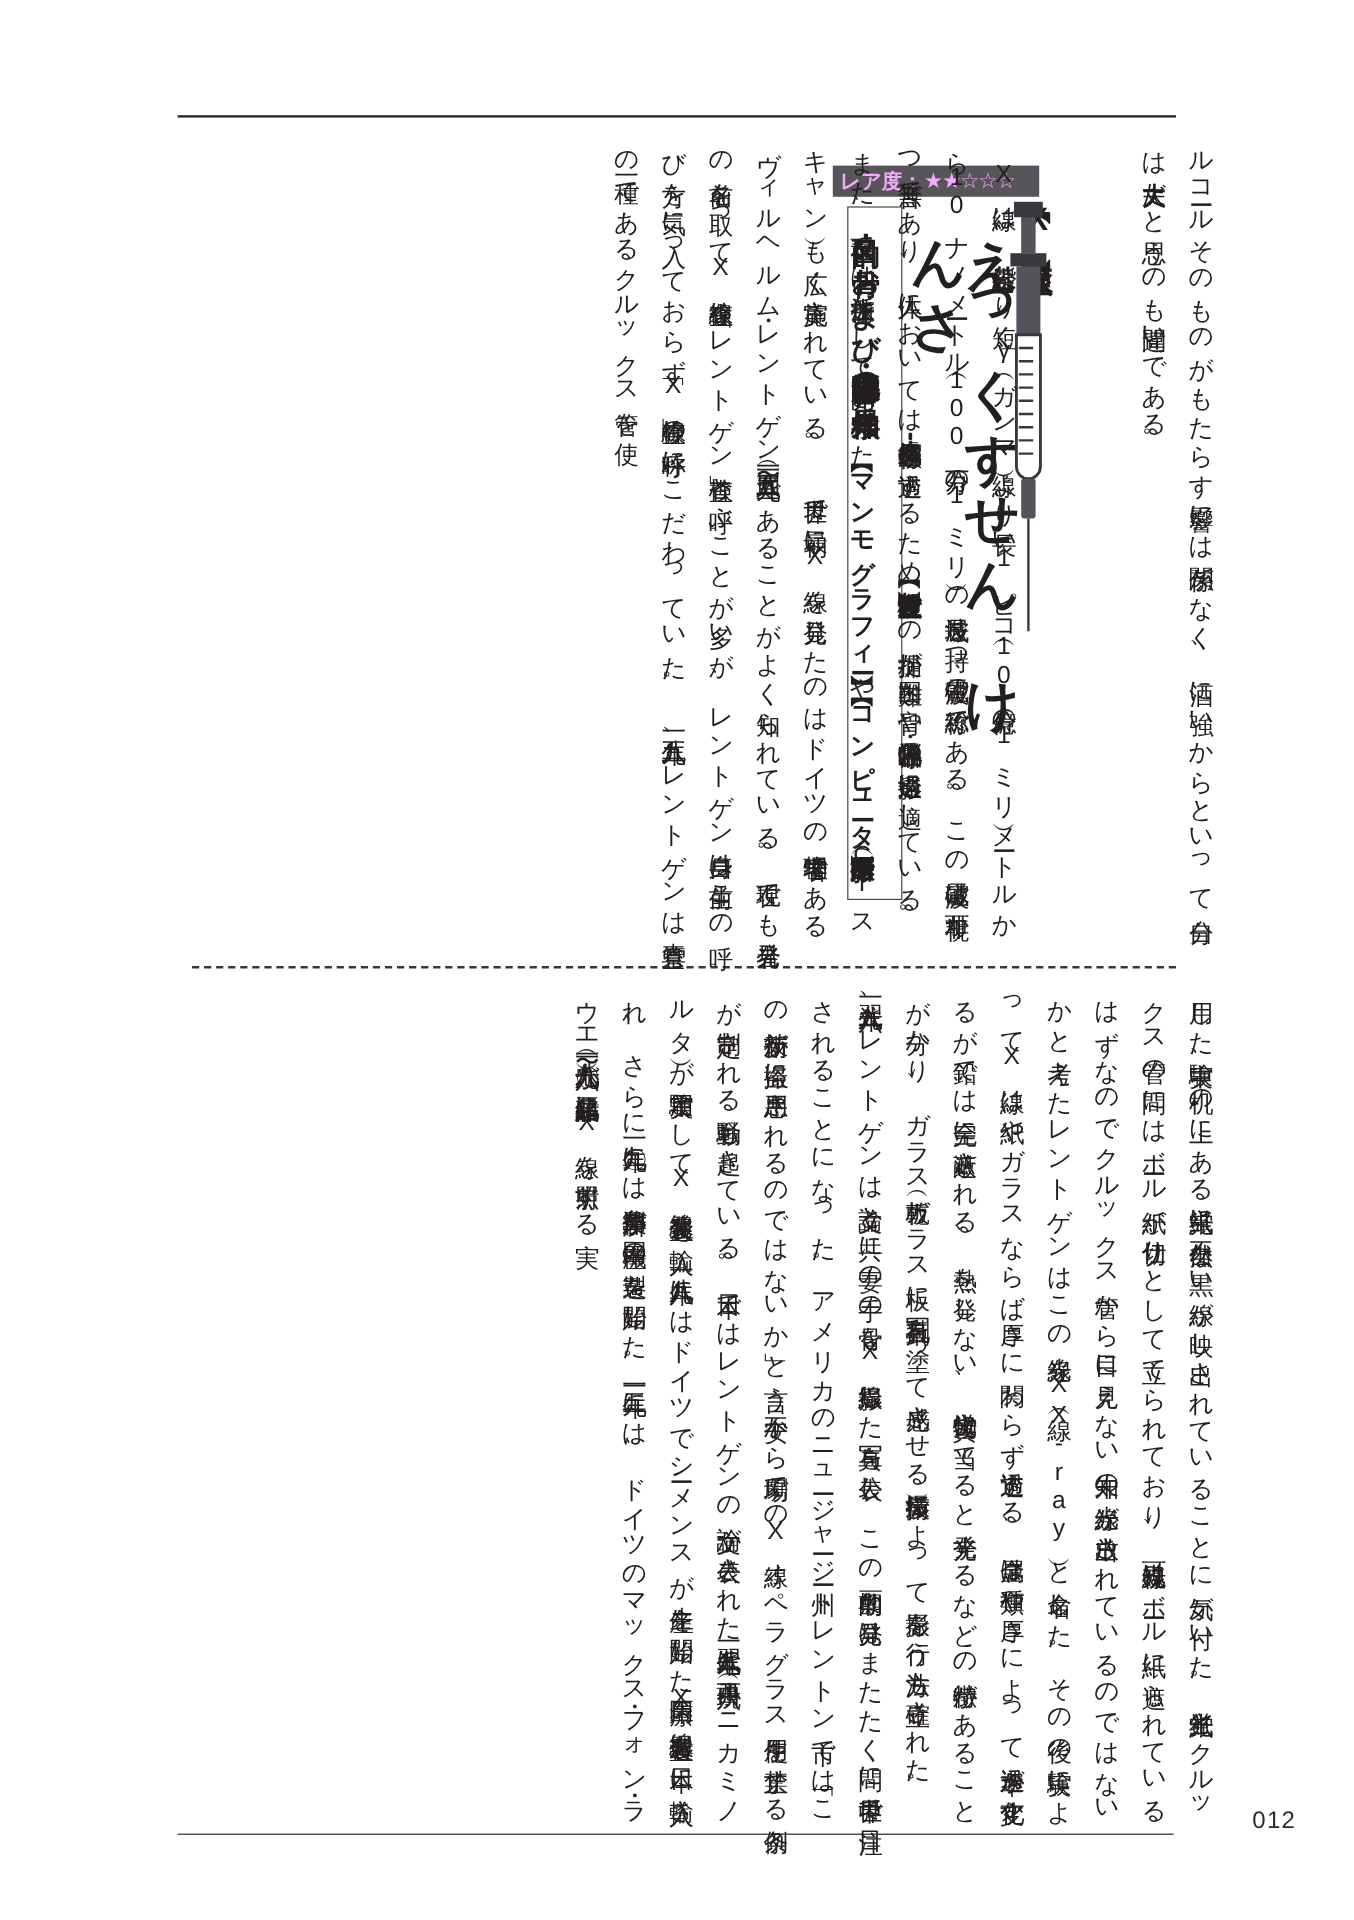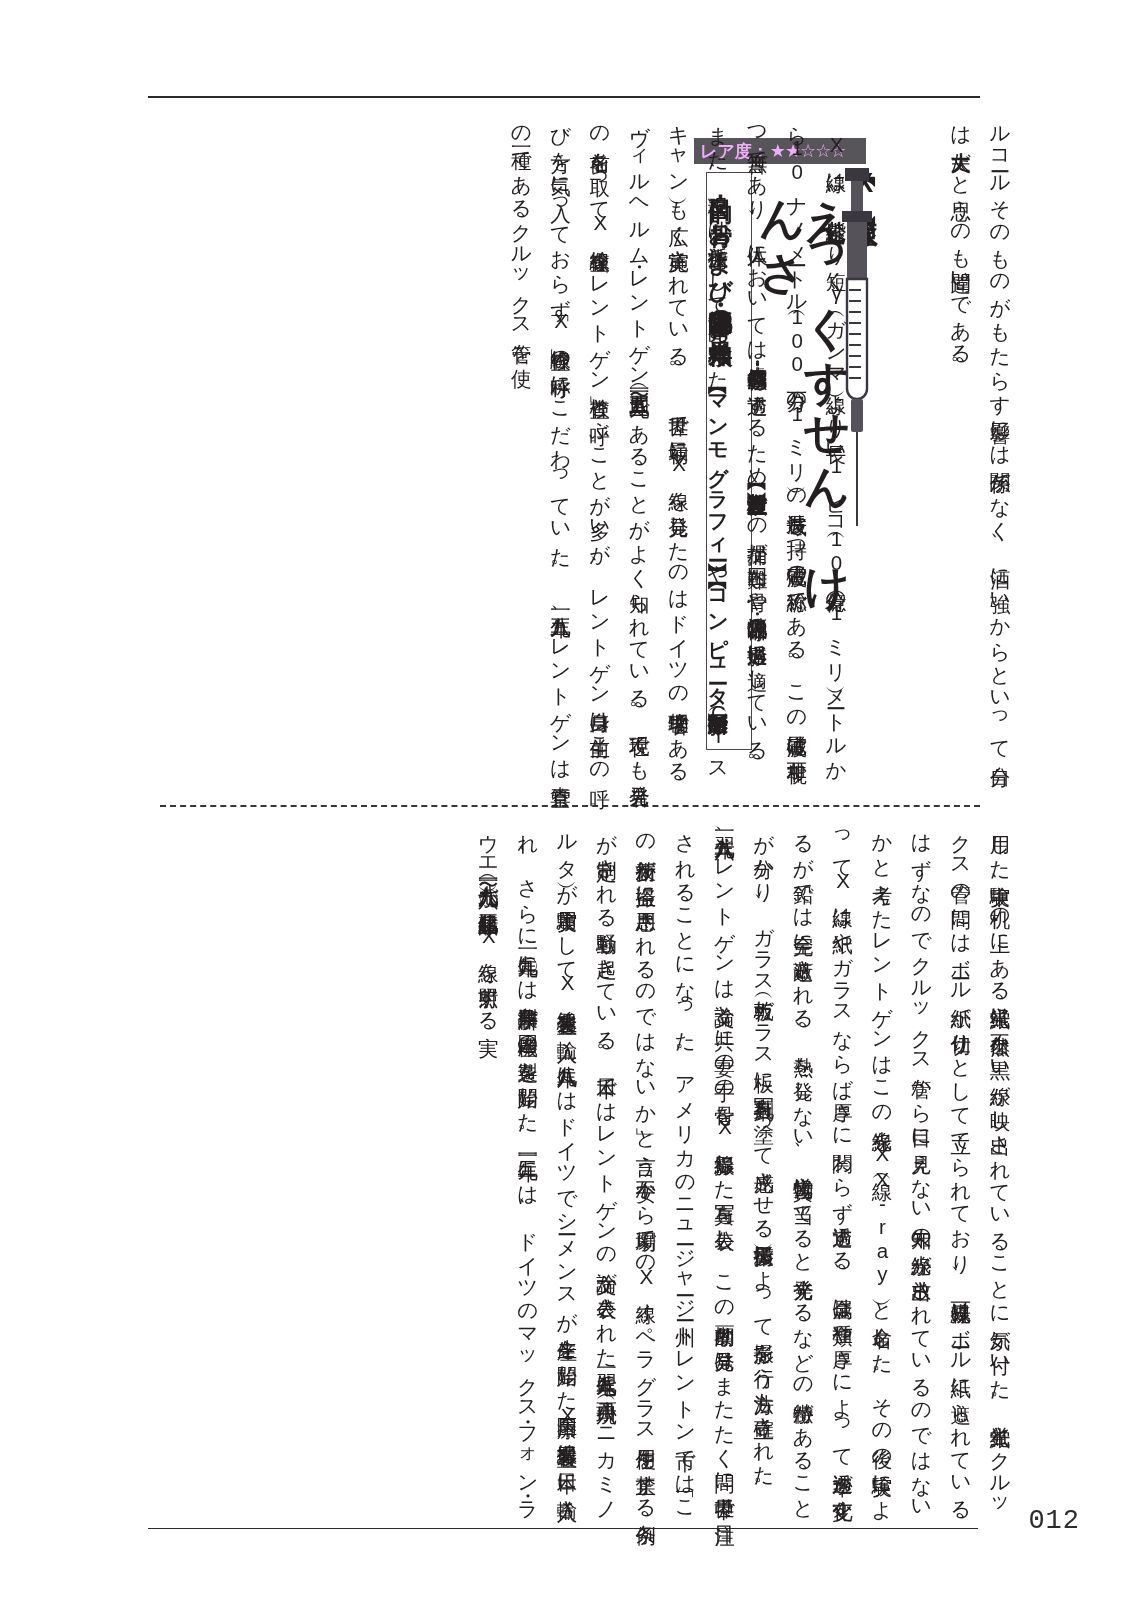--- a/index.html
+++ b/index.html
@@ -44,22 +44,22 @@
     top: 1528px;
     width: 830px;
     height: 0;
     border-top: 1.5px solid #2d2a2b;
   }
 
   .folio {
     position: absolute;
     right: 48px;
     top: 1506px;
-    font-family: Liberation Mono, monospace;
-    font-size: 27px;
+    font-family: Liberation Sans, sans-serif;
+    font-size: 20px;
     letter-spacing: 1px;
     color: #2d2a2b;
   }
 
   .col-block {
     position: absolute;
     writing-mode: vertical-rl;
     -webkit-writing-mode: vertical-rl;
     text-orientation: upright;
     -webkit-text-orientation: upright;

